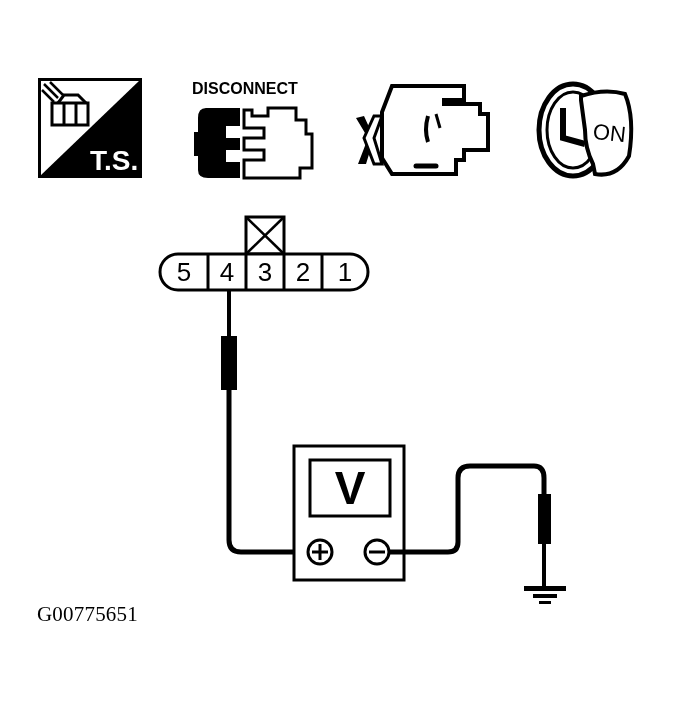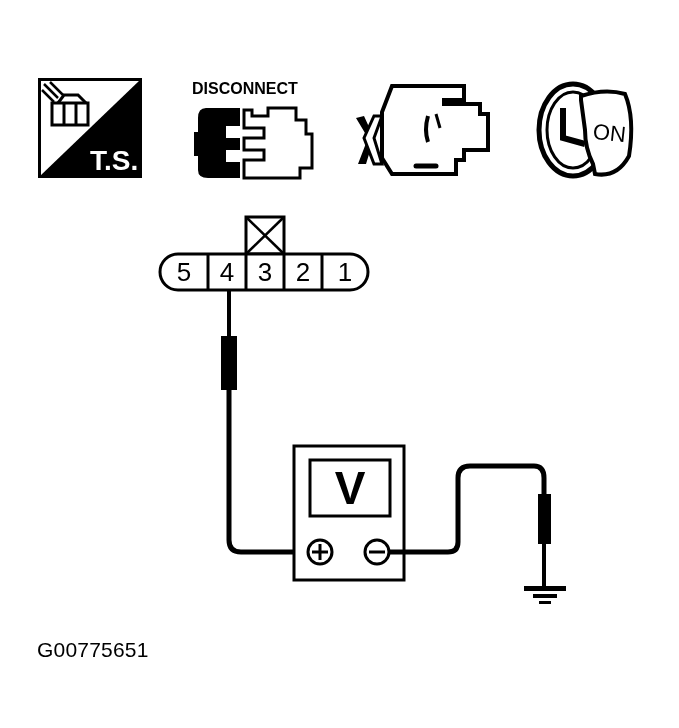--- a/index.html
+++ b/index.html
@@ -1,19 +1,19 @@
 <!DOCTYPE html>
 <html><head>
 <meta charset="utf-8">
 <style>
   html, body { margin: 0; padding: 0; background: #ffffff; }
   body { width: 679px; height: 728px; position: relative; overflow: hidden; font-family: "Liberation Sans", sans-serif; color: #000; }
   .abs { position: absolute; }
   svg { display: block; }
-  .caption { position: absolute; left: 37px; top: 638px; font-size: 21px; font-family: Liberation Sans, sans-serif; letter-spacing: 0.2px; }
+  .caption { position: absolute; left: 37px; top: 602px; font-size: 21px; font-family: Liberation Serif, serif; letter-spacing: 0.2px; }
 </style>
 </head>
 <body>
 
 <div class="abs" style="left:38px;top:78px;width:104px;height:88px;">
   <svg width="104" height="100" viewBox="0 0 104 100">
     <rect x="1.5" y="1.5" width="101" height="97" fill="#fff" stroke="#000" stroke-width="3"></rect>
     <polygon points="102,2 102,98 2,98" fill="#000"></polygon>
 
     <g stroke="#000" stroke-width="3" fill="#fff">

